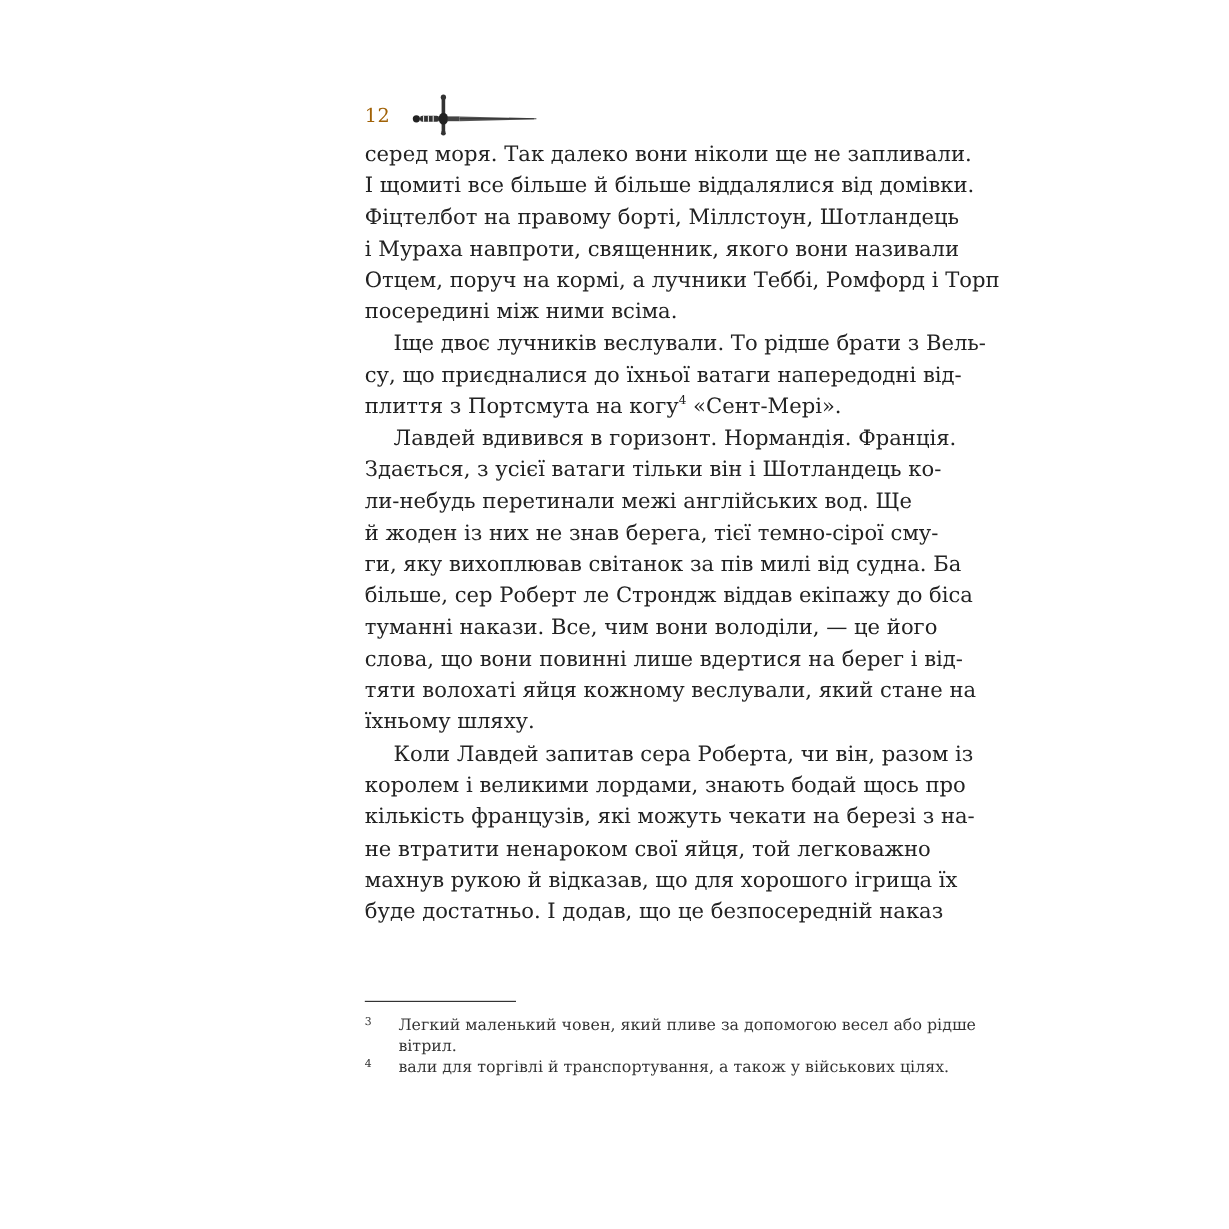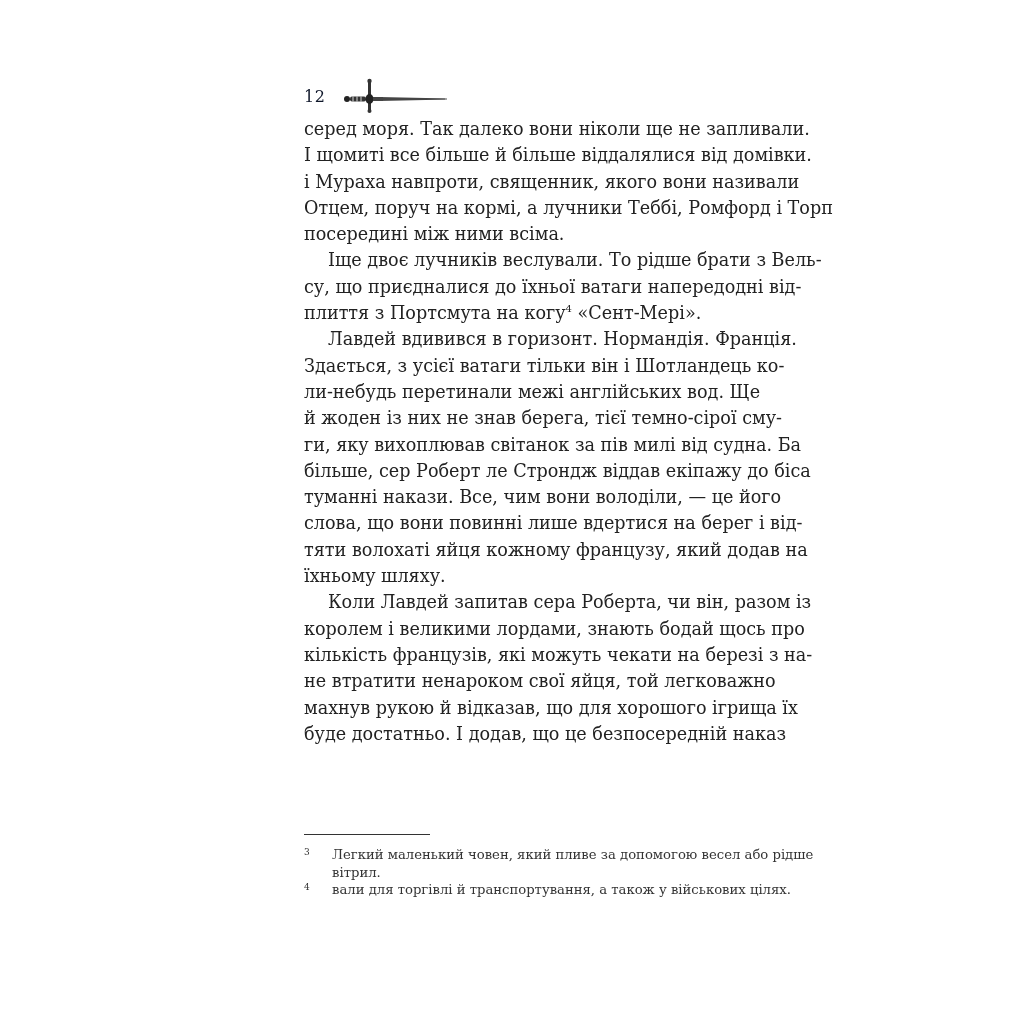--- a/index.html
+++ b/index.html
@@ -1,19 +1,19 @@
 <!DOCTYPE html>
 <html><head>
 <meta charset="utf-8">
 <style>
   html, body { margin: 0; padding: 0; background: #ffffff; }
   body { width: 1024px; height: 1024px; position: relative; overflow: hidden; }
   .page { position: absolute; left: 0; top: 0; width: 1024px; height: 1024px; background: #fff; }
   .header { position: absolute; left: 304px; top: 78px; height: 36px; display: flex; align-items: center; }
-  .page-number { font-family: "DejaVu Serif", serif; font-size: 16px; color: #0f172a; margin-right: 16px; letter-spacing: 0.5px; }
+  .page-number { font-family: "DejaVu Serif", serif; font-size: 16px; color: #a16207; margin-right: 16px; letter-spacing: 0.5px; }
   .sword { width: 110px; height: 36px; }
   .body-text { position: absolute; left: 304px; top: 116px; width: 449px;
     font-family: "DejaVu Serif", serif; font-size: 17.6px; line-height: 26.3px; color: #222;
     text-align: justify; text-align-last: justify; }
   .line { display: block; white-space: nowrap; height: 26.3px; }
   .line.indent { padding-left: 24px; }
   .line span { display: block; text-align: center; }
   .just { text-align: justify; text-align-last: justify; }
   .left { text-align: left; text-align-last: left; }
   sup { font-size: 10px; vertical-align: 7px; line-height: 0; }
@@ -48,35 +48,36 @@
 
       <polygon points="42,19 106,20.6 106,21.4 42,23" fill="#555"></polygon>
       <line x1="42" y1="21" x2="104" y2="21" stroke="#222" stroke-width="0.6"></line>
     </svg>
   </div>
 
   <div class="body-text">
 
     <span class="line just">серед моря. Так далеко вони ніколи ще не запливали.</span>
     <span class="line left">І щомиті все більше й більше віддалялися від домівки.</span>
+    <span class="line just">Фіцтелбот на правому борті, Міллстоун, Шотландець</span>
     <span class="line just">і Мураха навпроти, священник, якого вони називали</span>
     <span class="line just">Отцем, поруч на кормі, а лучники Теббі, Ромфорд і Торп</span>
     <span class="line left">посередині між ними всіма.</span>
     <span class="line just indent">Іще двоє лучників веслували. То рідше брати з Вель-</span>
     <span class="line just">су, що приєдналися до їхньої ватаги напередодні від-</span>
     <span class="line left"><span style="display:inline">плиття з Портсмута на когу</span><sup>4</sup><span style="display:inline"> «Сент-Мері».</span></span>
     <span class="line just indent">Лавдей вдивився в горизонт. Нормандія. Франція.</span>
     <span class="line just">Здається, з усієї ватаги тільки він і Шотландець ко-</span>
     <span class="line just">ли-небудь перетинали межі англійських вод. Ще</span>
     <span class="line just">й жоден із них не знав берега, тієї темно-сірої сму-</span>
     <span class="line just">ги, яку вихоплював світанок за пів милі від судна. Ба</span>
     <span class="line just">більше, сер Роберт ле Строндж віддав екіпажу до біса</span>
     <span class="line just">туманні накази. Все, чим вони володіли, — це його</span>
     <span class="line just">слова, що вони повинні лише вдертися на берег і від-</span>
-    <span class="line just">тяти волохаті яйця кожному французу, який додав на</span>
+    <span class="line just">тяти волохаті яйця кожному веслували, який стане на</span>
     <span class="line left">їхньому шляху.</span>
     <span class="line just indent">Коли Лавдей запитав сера Роберта, чи він, разом із</span>
     <span class="line just">королем і великими лордами, знають бодай щось про</span>
     <span class="line just">кількість французів, які можуть чекати на березі з на-</span>
     <span class="line just">не втратити ненароком свої яйця, той легковажно</span>
     <span class="line just">махнув рукою й відказав, що для хорошого ігрища їх</span>
     <span class="line just">буде достатньо. І додав, що це безпосередній наказ</span>
   </div>
 
   <div class="rule"></div>

